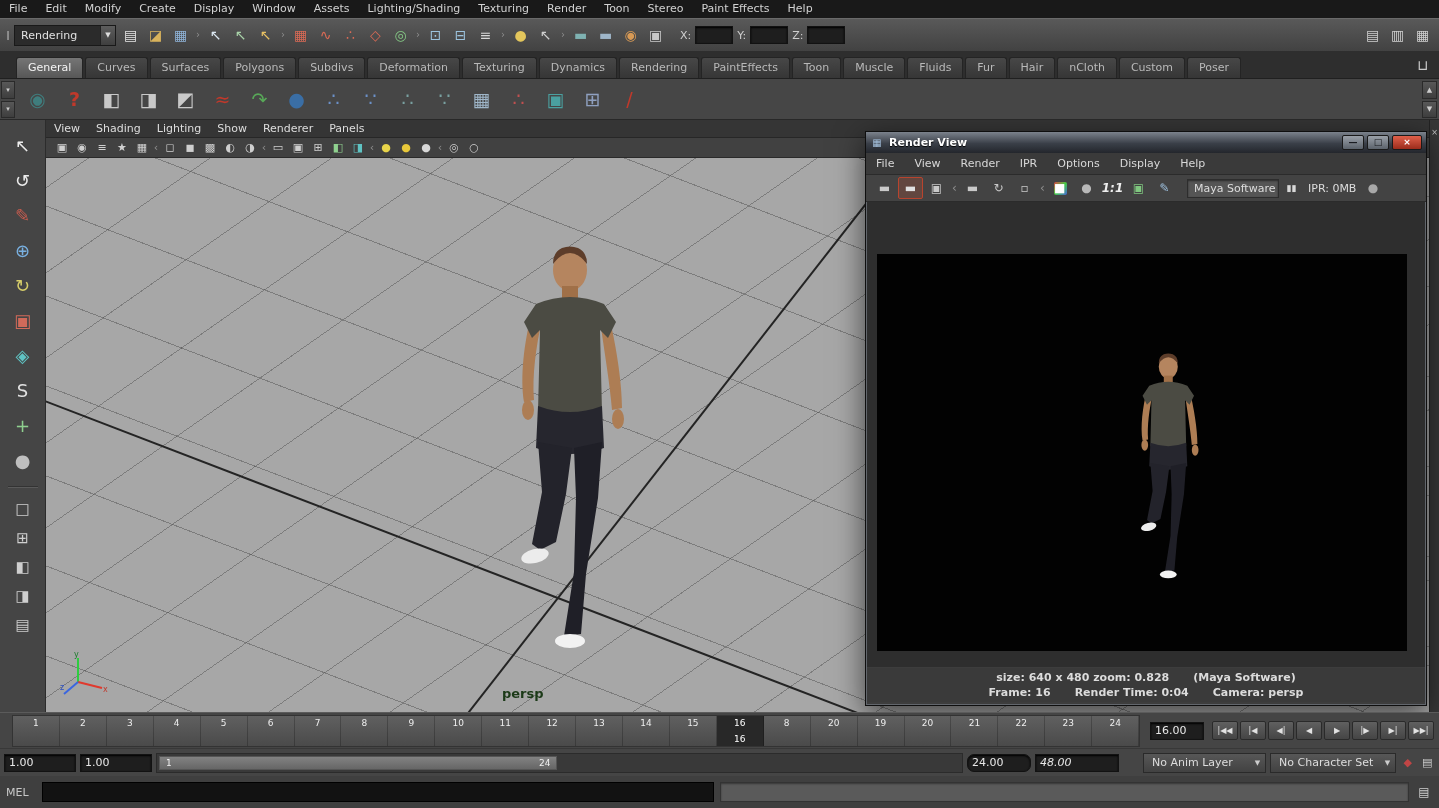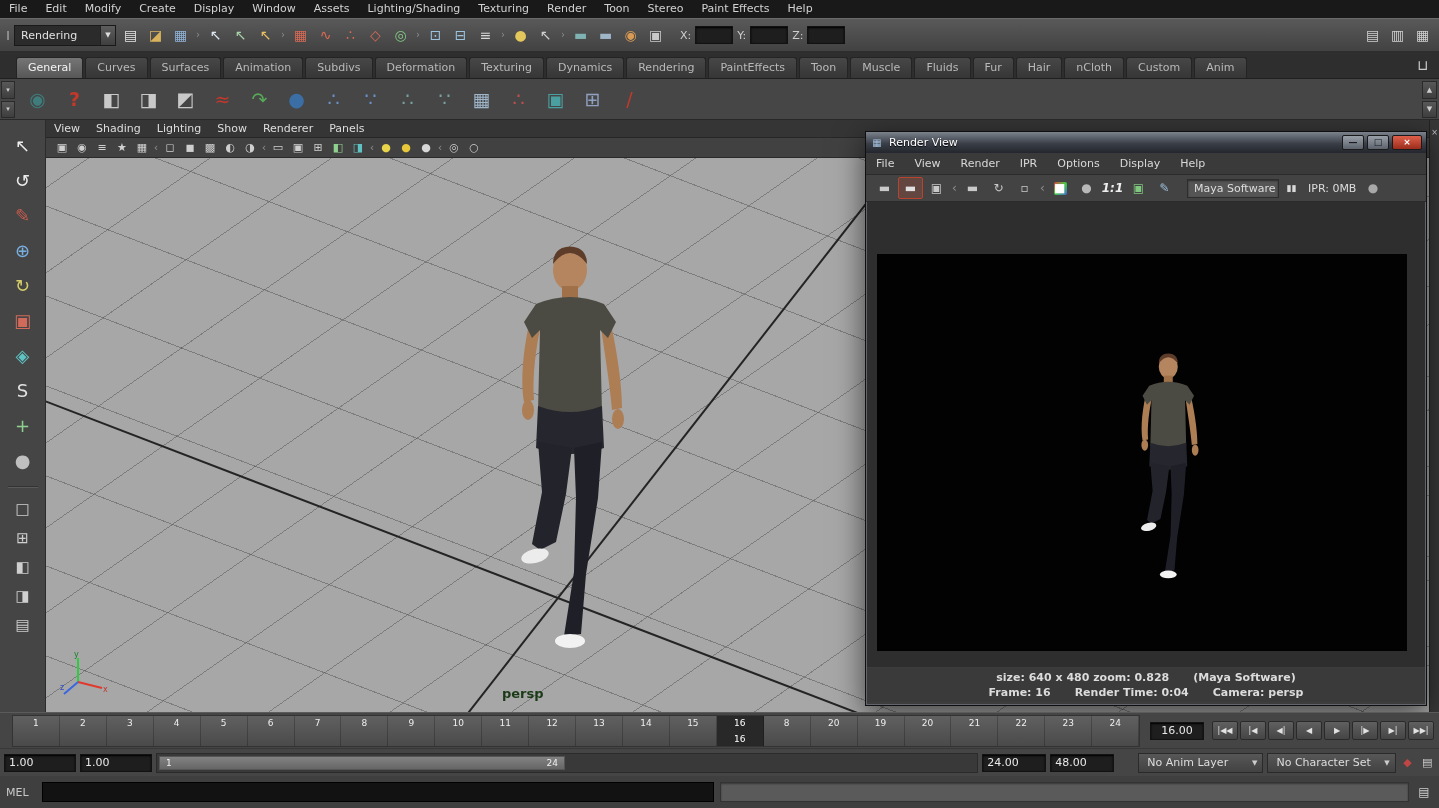--- a/index.html
+++ b/index.html
@@ -75,21 +75,21 @@
   #vp-person{position:absolute;left:0;top:0;}
 
   
   #edge{position:absolute;left:1429px;top:120px;width:10px;height:592px;background:#383838;border-left:1px solid #232323;z-index:6;}
   #edge .closex{font-size:8px;color:#c8c8c8;text-align:center;margin-top:8px;cursor:default;}
 
   
   #renderview{position:absolute;left:865px;top:131px;width:562px;height:575px;background:#3d3d3d;border:1px solid #0f0f0f;box-shadow:0 8px 28px rgba(0,0,0,.6),inset 0 0 0 1px #62666c;z-index:20;}
   #rv-title{height:21px;background:linear-gradient(180deg,#7b828c,#3a3f48 55%,#23262c);display:flex;align-items:center;padding:0 4px;cursor:default;}
   #rv-title .ticon{width:14px;margin-right:5px;font-size:10px;color:#a9c6e4;text-align:center;}
-  #rv-title .ttext{color:#fff;font-weight:normal;font-size:11px;text-shadow:0 1px 1px #000;flex:1;}
+  #rv-title .ttext{color:#fff;font-weight:bold;font-size:11px;text-shadow:0 1px 1px #000;flex:1;}
   .winbtn{width:22px;height:15px;margin-left:3px;border:1px solid #1a1a1a;border-radius:2px;background:linear-gradient(#9aa0a8,#5c636c);color:#16181c;font-size:9px;line-height:13px;text-align:center;font-weight:bold;cursor:default;}
   .winbtn.close{width:30px;background:linear-gradient(#e0604a,#9c2c1c);color:#fff;}
   #rv-menubar{height:22px;background:#3a3a3a;border-bottom:1px solid #2b2b2b;display:flex;align-items:center;}
   #rv-menubar .menu-item{padding:0 10px;line-height:22px;color:#d8d8d8;}
   #rv-toolbar{height:27px;background:#434343;border-bottom:1px solid #2b2b2b;display:flex;align-items:center;padding:0 6px;}
   #rv-toolbar .icstrip{gap:1px;}
   #rv-toolbar .ic{width:25px;height:22px;border:1px solid transparent;}
   #rv-toolbar .ic span{font-size:12px;}
   #rv-toolbar .ic.sep{width:9px;}
   #rv-toolbar .ic.active{border-color:#b8442e;background:rgba(190,80,50,.25);}
@@ -103,21 +103,21 @@
   .rv-line{display:flex;justify-content:center;gap:24px;font-size:11px;font-weight:bold;color:#dcdcdc;}
 
   
   #timeslider{position:absolute;left:0;top:712px;width:1439px;height:36px;background:#454545;border-top:1px solid #5b5b5b;display:flex;align-items:center;padding:0 4px;z-index:25;}
   #ruler{position:relative;width:1128px;height:32px;margin-left:8px;background:linear-gradient(#606060,#4a4a4a);border:1px solid #333;display:flex;}
   .frame-cell{flex:1;border-right:1px solid rgba(0,0,0,.22);position:relative;}
   .fnum{font-size:9px;color:#eee;text-align:center;padding-top:2px;}
   .frame-cell.current{background:#282828;}
   .frame-cell.current .fnum{color:#fff;}
   .cur-label{font-size:9px;color:#fff;text-align:center;position:absolute;bottom:2px;left:0;right:0;}
-  #current-time{width:54px;margin-left:10px;text-align:center;}
+  #current-time{width:54px;margin-left:10px;}
   #playback{display:flex;gap:2px;margin-left:8px;}
   .pb{width:26px;height:19px;background:linear-gradient(#606060,#454545);border:1px solid #2a2a2a;border-radius:2px;color:#e2e2e2;font-size:8px;display:flex;align-items:center;justify-content:center;white-space:nowrap;cursor:default;}
 
   
   #rangeslider{position:absolute;left:0;top:748px;width:1439px;height:28px;background:#454545;border-top:1px solid #383838;display:flex;align-items:center;padding:0 4px;gap:4px;z-index:25;}
   #rs-track{position:relative;width:836px;height:20px;background:#393939;border:1px solid #2b2b2b;}
   #rs-bar{position:absolute;left:2px;top:2px;width:49.5%;height:14px;background:linear-gradient(#828282,#666);border:1px solid #555;display:flex;justify-content:space-between;align-items:center;padding:0 6px;font-size:9px;color:#f0f0f0;cursor:default;}
   .dd{height:20px;background:linear-gradient(#575757,#424242);border:1px solid #2a2a2a;display:flex;align-items:center;font-size:11px;color:#ddd;padding:0 5px 0 8px;cursor:default;white-space:nowrap;}
   .dd .arr{font-size:7px;margin-left:auto;color:#ccc;padding-left:6px;}
   #dd-animlayer{width:127px;margin-left:20px;}
@@ -280,35 +280,35 @@
         </div>
       </div>
   </div>
 
   <div id="shelftabs" data-name="shelf-tab-bar">
     <div class="tabs-wrap">
 
     <div class="tab active" data-name="shelf-tab-general">General</div>
         <div class="tab" data-name="shelf-tab-curves">Curves</div>
         <div class="tab" data-name="shelf-tab-surfaces">Surfaces</div>
-        <div class="tab" data-name="shelf-tab-polygons">Animation</div>
+        <div class="tab" data-name="shelf-tab-polygons">Polygons</div>
         <div class="tab" data-name="shelf-tab-subdivs">Subdivs</div>
         <div class="tab" data-name="shelf-tab-deformation">Deformation</div>
         <div class="tab" data-name="shelf-tab-animation">Texturing</div>
         <div class="tab" data-name="shelf-tab-dynamics">Dynamics</div>
         <div class="tab" data-name="shelf-tab-rendering">Rendering</div>
         <div class="tab" data-name="shelf-tab-painteffects">PaintEffects</div>
         <div class="tab" data-name="shelf-tab-toon">Toon</div>
         <div class="tab" data-name="shelf-tab-muscle">Muscle</div>
         <div class="tab" data-name="shelf-tab-fluids">Fluids</div>
         <div class="tab" data-name="shelf-tab-fur">Fur</div>
         <div class="tab" data-name="shelf-tab-hair">Hair</div>
         <div class="tab" data-name="shelf-tab-ncloth">nCloth</div>
         <div class="tab" data-name="shelf-tab-custom">Custom</div>
-        <div class="tab" data-name="shelf-tab-poser">Anim</div>
+        <div class="tab" data-name="shelf-tab-poser">Poser</div>
       </div>
     <div class="tab-extra">
       <div class="ic" data-name="shelf-delete-icon">
           <span style="color:#c9c9c9">⊔</span>
         </div>
     </div>
   </div>
 
   <div id="shelf" data-name="shelf">
     <div class="shelf-icons">
@@ -749,22 +749,22 @@
 
   <div id="rangeslider" data-name="range-slider">
     <input class="field" style="width: 72px;" data-name="animation-start-field" value="1.00">
     <input class="field" style="width: 72px;" data-name="playback-start-field" value="1.00">
     <div id="rs-track" data-name="range-track">
       <div id="rs-bar" data-name="playback-range-bar">
         <span data-name="range-start-label">1</span>
         <span data-name="range-end-label">24</span>
       </div>
     </div>
-    <input class="field" style="width: 64px;" data-name="playback-end-field" value="24.00">
-    <input class="field" style="width: 64px;" data-name="animation-end-field" value="48.00">
+    <input class="field" style="width: 64px; border-radius: 7px;" data-name="playback-end-field" value="24.00">
+    <input class="field" style="width: 84px; font-style: italic;" data-name="animation-end-field" value="48.00">
     <div class="dd" id="dd-animlayer" data-name="anim-layer-selector">
       <span>No Anim Layer</span>
         <span class="arr" data-name="chevron-down-icon">▼</span>
     </div>
     <div class="dd" id="dd-charset" data-name="character-set-selector">
       <span>No Character Set</span>
         <span class="arr" data-name="chevron-down-icon">▼</span>
     </div>
     <div class="ic" data-name="auto-keyframe-icon">
         <span style="color:#c04545">◆</span>

